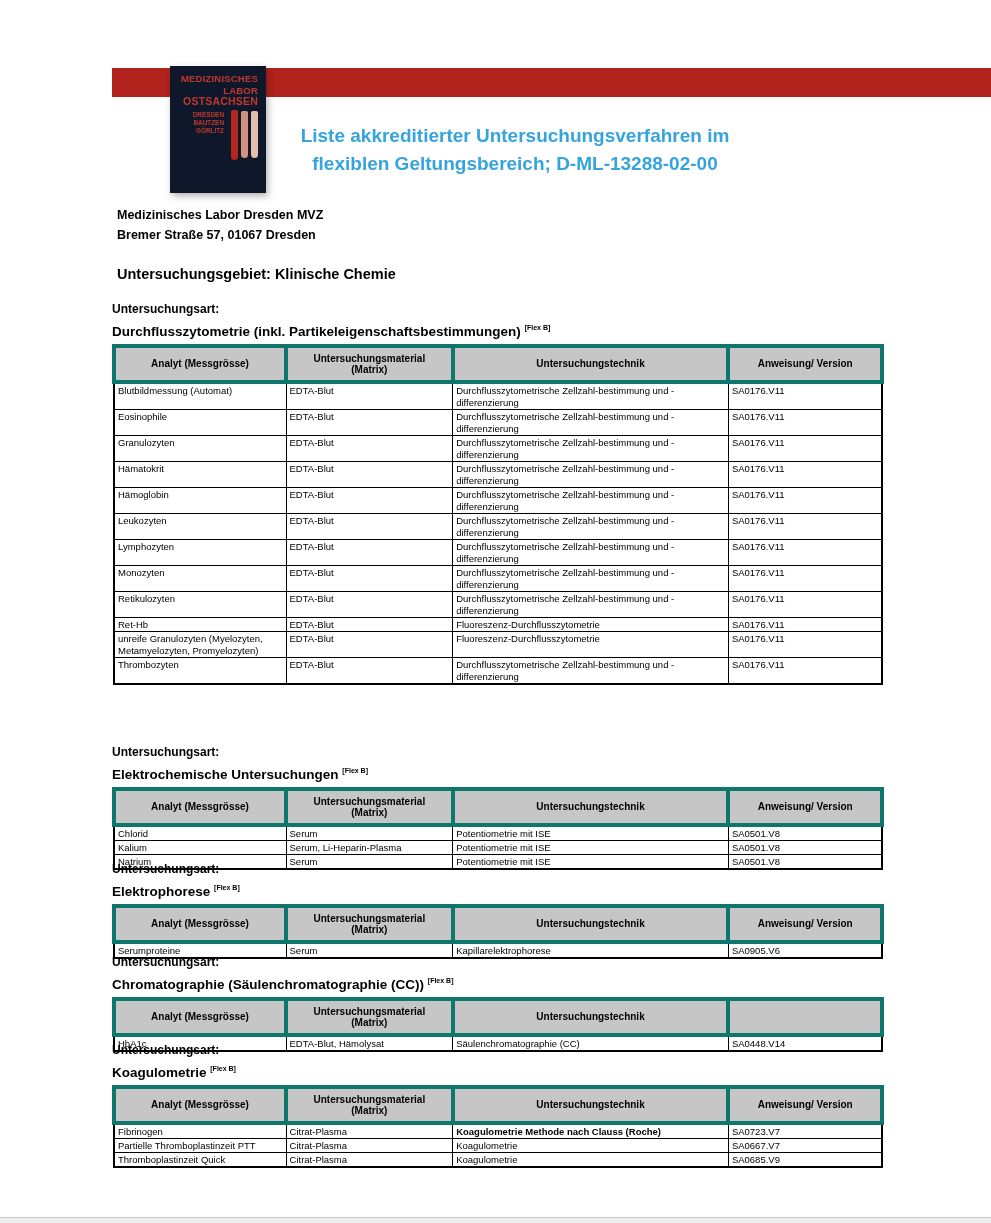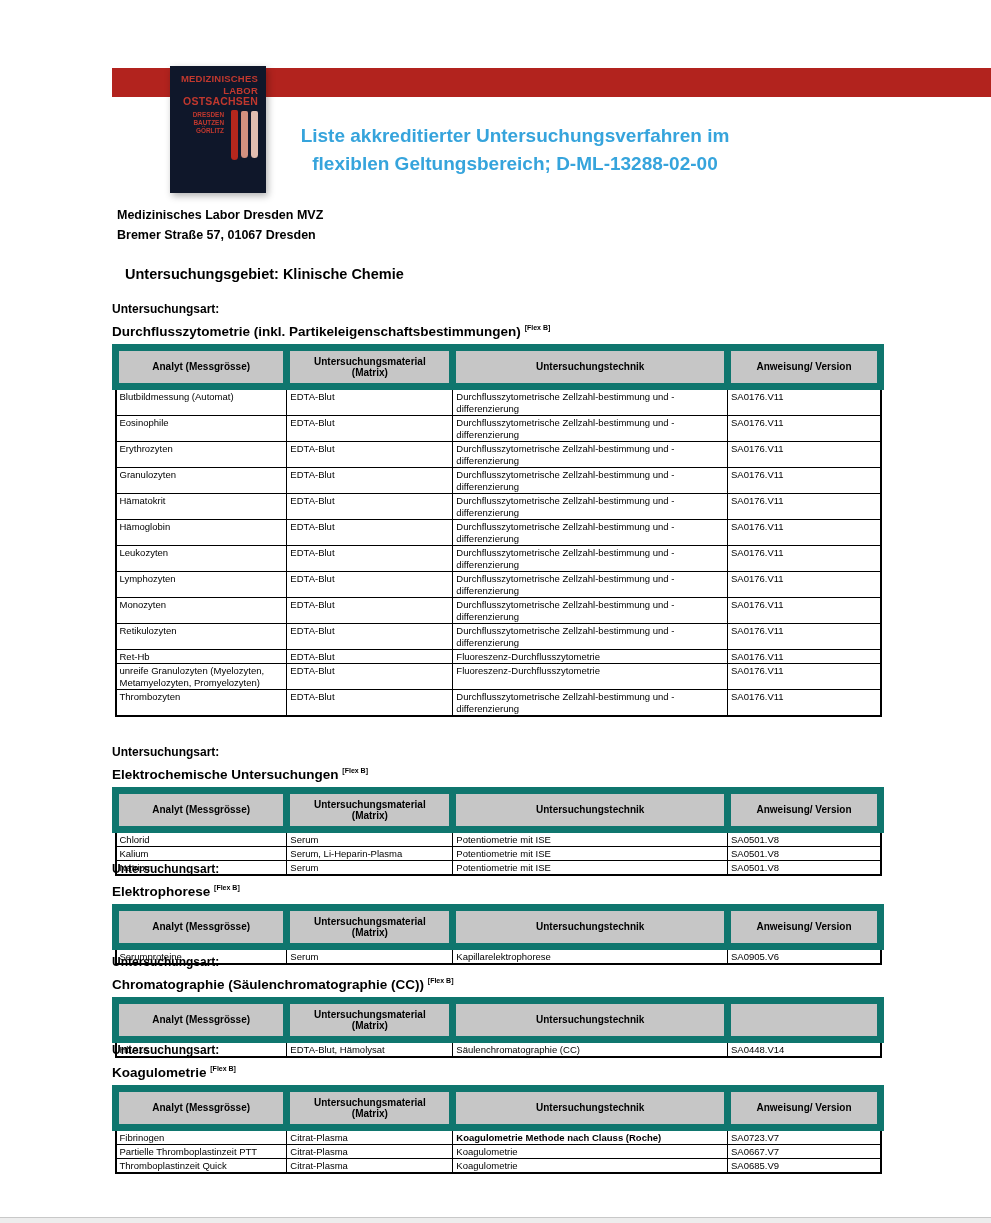--- a/index.html
+++ b/index.html
@@ -27,29 +27,29 @@
   .tube { width:7px; border-radius:2px 2px 4px 4px; margin-left:3px; }
   .tube.t1 { height:50px; }
   .tube.t2 { height:47px; margin-top:1px; }
   .tube.t3 { height:47px; margin-top:1px; }
   .doc-title {
     position:absolute; left:265px; width:500px; top:122px; text-align:center;
     color:var(--title_blue,#36a4dc); font-weight:bold; font-size:19px; line-height:28px;
   }
   .org { position:absolute; left:117px; top:205px; font-weight:bold;
     font-size:12.5px; line-height:20px; }
-  .area { position:absolute; left:125px; top:266px; font-weight:bold; font-size:14.5px; }
+  .area { position:absolute; left:117px; top:266px; font-weight:bold; font-size:14.5px; }
   .section { position:absolute; left:112px; width:772px; }
   .ua-label { font-weight:bold; font-size:12px; line-height:15px; }
   .section-name { font-weight:bold; font-size:13.5px; line-height:17px; margin-top:2px; }
   .section-name sup { font-size:7px; font-weight:bold; }
   table.methods-table { width:100%; border-collapse:collapse; table-layout:fixed;
     margin-top:4px; border:2px solid #000; }
   table.methods-table th {
-    background:var(--header_gray,#c6c6c6); border:7px solid #0f766e;
+    background:var(--header_gray,#c6c6c6); border:4px solid #0f766e;
     font-size:10px; font-weight:bold; text-align:center; padding:5px 10px;
   }
   table.methods-table td {
     border:1px solid #000; font-size:9.5px; line-height:12px;
     vertical-align:top; padding:1px 3px 0 3px; overflow:hidden;
   }
   table.methods-table td.bold { font-weight:bold; }
   .bottom-strip {
     position:absolute; left:0; right:0; bottom:0; height:6px;
     background:#ededed; border-top:1px solid #c8c8c8;
@@ -120,26 +120,20 @@
               <td>Durchflusszytometrische Zellzahl-bestimmung und -differenzierung</td>
               <td>SA0176.V11</td>
             </tr>
             <tr>
               <td>Eosinophile</td>
               <td>EDTA-Blut</td>
               <td>Durchflusszytometrische Zellzahl-bestimmung und -differenzierung</td>
               <td>SA0176.V11</td>
             </tr>
             <tr>
-              <td>Erythrozyten</td>
-              <td>EDTA-Blut</td>
-              <td>Durchflusszytometrische Zellzahl-bestimmung und -differenzierung</td>
-              <td>SA0176.V11</td>
-            </tr>
-            <tr>
               <td>Granulozyten</td>
               <td>EDTA-Blut</td>
               <td>Durchflusszytometrische Zellzahl-bestimmung und -differenzierung</td>
               <td>SA0176.V11</td>
             </tr>
             <tr>
               <td>Hämatokrit</td>
               <td>EDTA-Blut</td>
               <td>Durchflusszytometrische Zellzahl-bestimmung und -differenzierung</td>
               <td>SA0176.V11</td>

